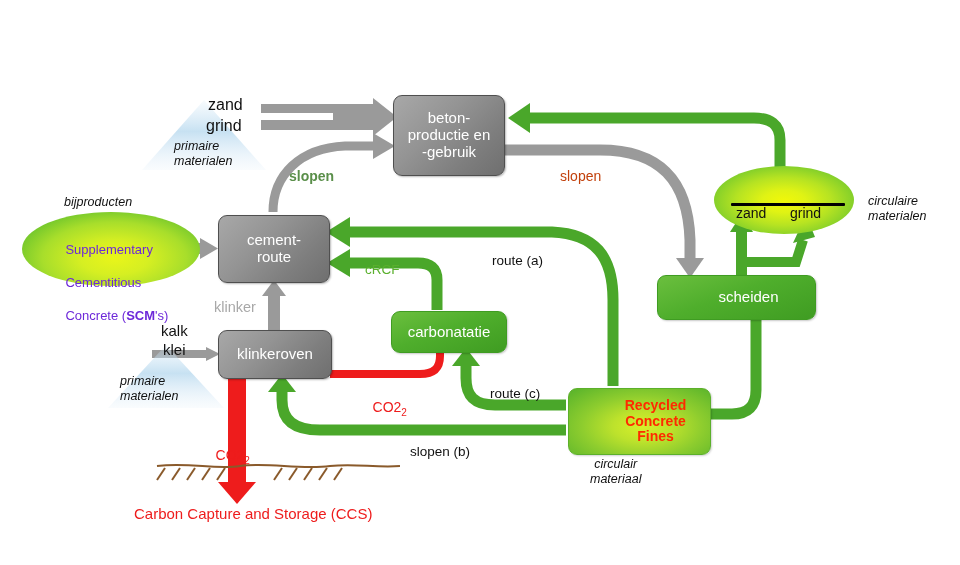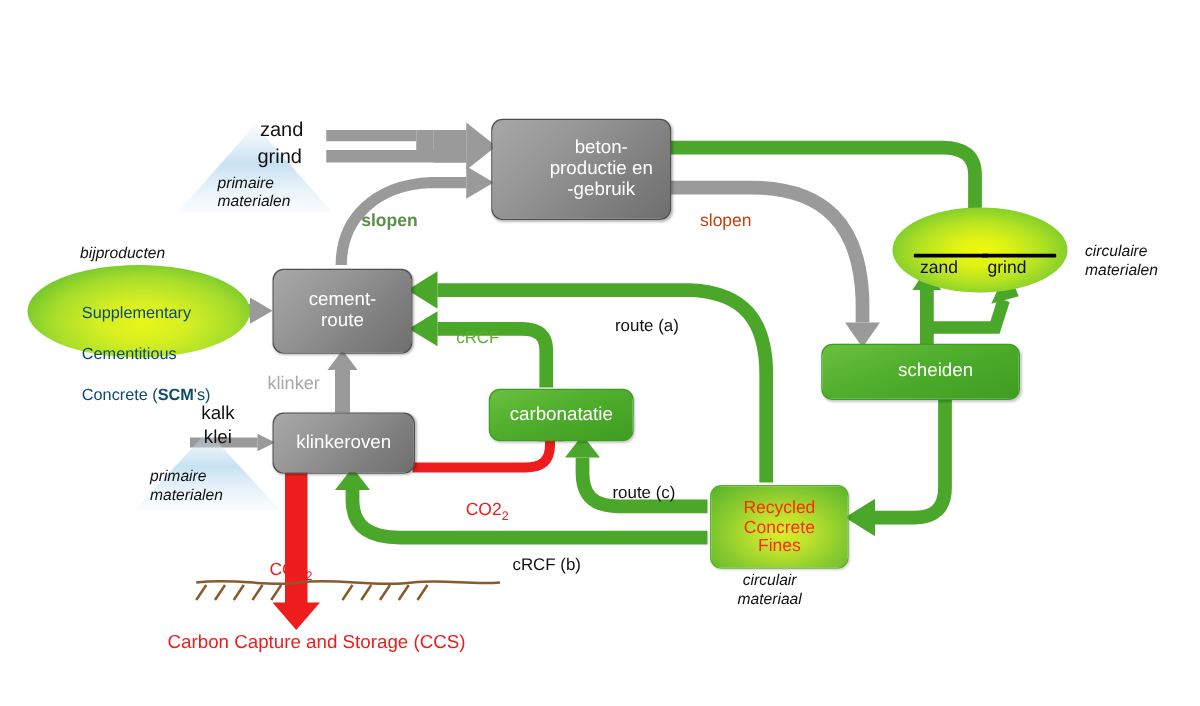--- a/index.html
+++ b/index.html
@@ -7,21 +7,21 @@
   #stage{position:relative;width:960px;height:565px;background:#fff;}
   #svgroot{position:absolute;left:0;top:0;width:960px;height:565px;}
   .lbl{position:absolute;white-space:pre;line-height:1.18;}
   .nodebox{position:absolute;display:flex;align-items:center;justify-content:center;text-align:center;
            border-radius:9px;line-height:1.12;}
   .graybox{background:linear-gradient(135deg,#a8a8a8 0%,#949494 38%,#7e7e7e 72%,#6f6f6f 100%);
            border:1px solid #4f4f4f;color:#ffffff;box-shadow:1px 1px 2px rgba(0,0,0,.28);}
   .greenbox{background:linear-gradient(160deg,#6bbf3e 0%,#4fae2c 45%,#3f9c22 100%);
             border:1px solid #3f9c22;color:#ffffff;box-shadow:1px 1px 2px rgba(0,0,0,.22);}
   .rcfbox{background:radial-gradient(ellipse at 52% 58%,#d7f02a 0%,#bde22c 28%,#8ecd2e 58%,#56b22b 100%);
-          border:1px solid #5cb02b;color:#ff2a00;font-weight:400;box-shadow:1px 1px 2px rgba(0,0,0,.18);}
+          border:1px solid #5cb02b;color:#ff2a00;font-weight:700;box-shadow:1px 1px 2px rgba(0,0,0,.18);padding-left:32px;}
   .ellipse-scm{position:absolute;border-radius:50%;
      background:radial-gradient(ellipse at 52% 62%,#e9f51a 0%,#d6ef22 26%,#a8de2b 55%,#6ec52c 78%,rgba(128,205,44,0) 100%);}
   .ellipse-mat{position:absolute;border-radius:50%;
      background:radial-gradient(ellipse at 50% 52%,#f1f808 0%,#e0f314 22%,#b6e322 48%,#7ecd2b 74%,rgba(124,203,43,0) 100%);}
   .pilebar{position:absolute;background:#000;height:3px;border-radius:1px;}
   .txt-it{font-style:italic;}
   .bold{font-weight:700;}
 </style>
 </head>
 <body>
@@ -171,21 +171,21 @@
       <path d="M790,203 C792,184 799,172 807,172 C817,172 824,188 828,203 Z" fill="url(#gravelPat)" stroke="#8c8880" stroke-width="0.8"></path>
     </g>
   </svg>
 
   <div class="ellipse-scm" style="left:22px;top:212px;width:178px;height:74px;"></div>
   <div class="ellipse-mat" style="left:714px;top:166px;width:140px;height:68px;"></div>
 
   <div class="pilebar" style="left:731px;top:203px;width:60px;"></div>
   <div class="pilebar" style="left:785px;top:203px;width:60px;"></div>
 
-  <div class="nodebox graybox" style="left:393px;top:95px;width:110px;height:79px;font-size:15px;padding-left:32px;">
+  <div class="nodebox graybox" style="left:393px;top:95px;width:110px;height:79px;font-size:15px;">
     <span style="white-space:pre-line;">beton-
 productie en
 -gebruik</span>
   </div>
 
   <div class="nodebox graybox" style="left:218px;top:215px;width:110px;height:66px;font-size:15px;">
     <span style="white-space:pre-line;">cement-
 route</span>
   </div>
 
@@ -209,37 +209,37 @@
 
   <div class="lbl" style="left:208px;top:96px;font-size:16px;color:#111;">zand</div>
   <div class="lbl" style="left:206px;top:117px;font-size:16px;color:#111;">grind</div>
   <div class="lbl txt-it" style="left:174px;top:139px;font-size:12.5px;color:#111;white-space:pre-line;">primaire
 materialen</div>
 
   <div class="lbl bold" style="left:289px;top:168px;font-size:14px;color:#5a8f4a;">slopen</div>
 
   <div class="lbl txt-it" style="left:64px;top:195px;font-size:12.5px;color:#111;">bijproducten</div>
 
-  <div class="lbl" style="left:51px;top:225px;font-size:13px;color:#0c4a6e;line-height:1.28;">
+  <div class="lbl" style="left:51px;top:225px;font-size:13px;color:#6d28d9;line-height:1.28;">
     <span>Supplementary</span><br>
     <span>Cementitious</span><br>
     <span>Concrete (</span><span class="bold">SCM</span><span>'s)</span>
   </div>
 
   <div class="lbl" style="left:214px;top:299px;font-size:14.5px;color:#a8a8a8;">klinker</div>
 
   <div class="lbl" style="left:161px;top:322px;font-size:15px;color:#111;">kalk</div>
   <div class="lbl" style="left:163px;top:341px;font-size:15px;color:#111;">klei</div>
   <div class="lbl txt-it" style="left:120px;top:374px;font-size:12.5px;color:#111;white-space:pre-line;">primaire
 materialen</div>
 
   <div class="lbl" style="left:365px;top:262px;font-size:13.5px;color:#5ab02d;">cRCF</div>
 
   <div class="lbl" style="left:492px;top:253px;font-size:13.5px;color:#111;">route (a)</div>
-  <div class="lbl" style="left:410px;top:444px;font-size:13.5px;color:#111;">cRCF (b)</div>
+  <div class="lbl" style="left:410px;top:444px;font-size:13.5px;color:#111;">slopen (b)</div>
   <div class="lbl" style="left:490px;top:386px;font-size:13.5px;color:#111;">route (c)</div>
 
   <div class="lbl" style="left:560px;top:168px;font-size:14px;color:#c2410c;">slopen</div>
 
   <div class="lbl" style="left:357px;top:382px;font-size:14px;color:#ee1c1c;">
     <span>CO2</span><sub style="font-size:10px;">2</sub>
   </div>
 
   <div class="lbl" style="left:200px;top:430px;font-size:14px;color:#ee1c1c;">
     <span>CO2</span><sub style="font-size:10px;">2</sub>

